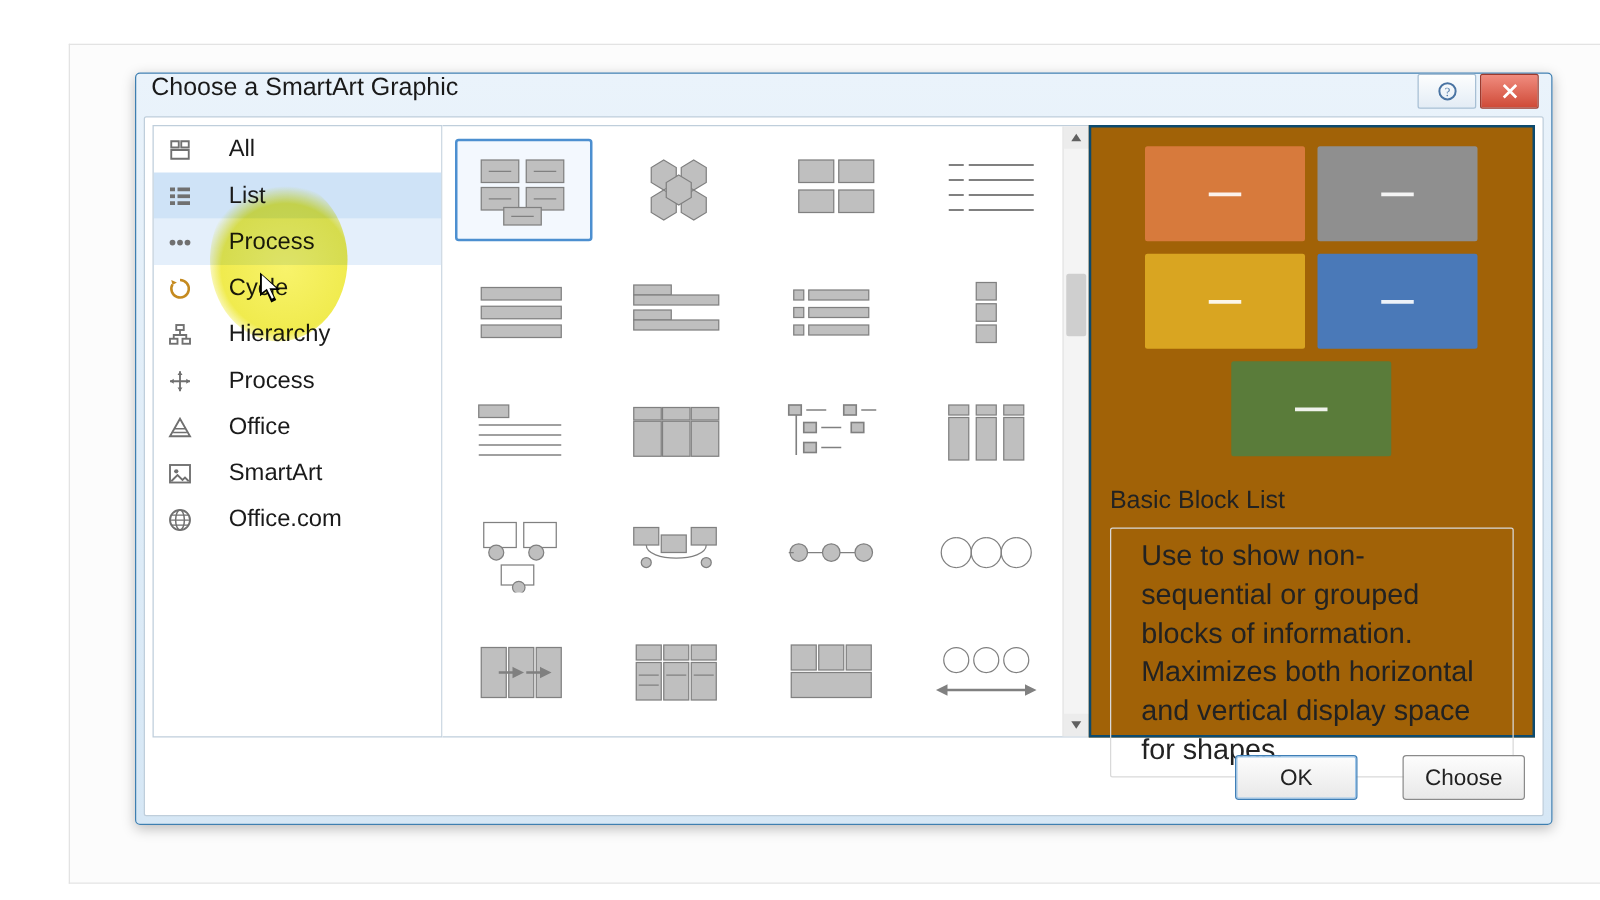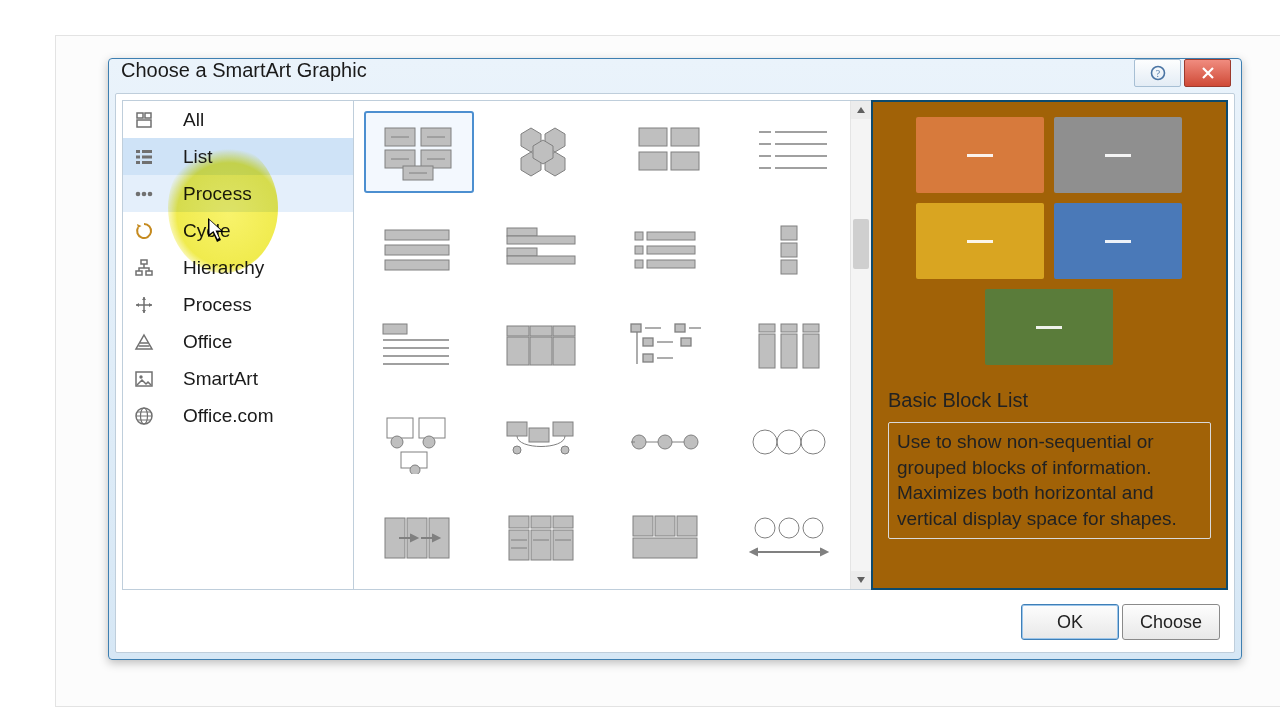--- a/index.html
+++ b/index.html
@@ -41,24 +41,24 @@
   .sc-btn{height:18px;display:flex;align-items:center;justify-content:center;background:#ececec}
   .sc-track{flex:1;position:relative}
   .sc-thumb{position:absolute;left:2px;right:2px;top:100px;height:50px;background:#cfcfcf;border-radius:2px}
   
   
   .preview-pane{width:360px;border:2px solid #0c4a6e;background:#a16207;padding:15px;box-sizing:border-box;display:flex;flex-direction:column}
   .pv-grid{display:flex;flex-wrap:wrap;gap:10px;justify-content:center;margin-bottom:24px}
   .pv-block{width:128px;height:76px;border-radius:2px;display:flex;align-items:center;justify-content:center}
   .pv-block .dash{width:26px;height:3px;background:#fff;opacity:.9}
   .pv-title{font-size:20px;margin-bottom:10px}
-  .pv-desc{font-size:19px;line-height:1.35;border:1px solid #d9d9d9;border-radius:2px;padding:6px 8px;flex:0 0 auto}
-  
-  
-  .footer{display:flex;justify-content:flex-end;gap:3px;padding:14px 8px 6px}
+  .pv-desc{font-size:23px;line-height:1.35;border:1px solid #d9d9d9;border-radius:2px;padding:6px 24px;flex:0 0 auto}
+  
+  
+  .footer{display:flex;justify-content:flex-end;gap:36px;padding:14px 8px 6px}
   .btn{min-width:96px;height:34px;border:1px solid #8a8a8a;background:linear-gradient(#fdfdfd,#e8e8e8);border-radius:3px;font-size:18px;display:flex;align-items:center;justify-content:center}
   .btn.default{border-color:#3f7fb7;box-shadow:inset 0 0 0 1px #9bc5ea}
 </style>
 </head>
 <body>
 
 <div class="page-bg"></div>
 
 <div class="dialog">
   <div class="titlebar">

